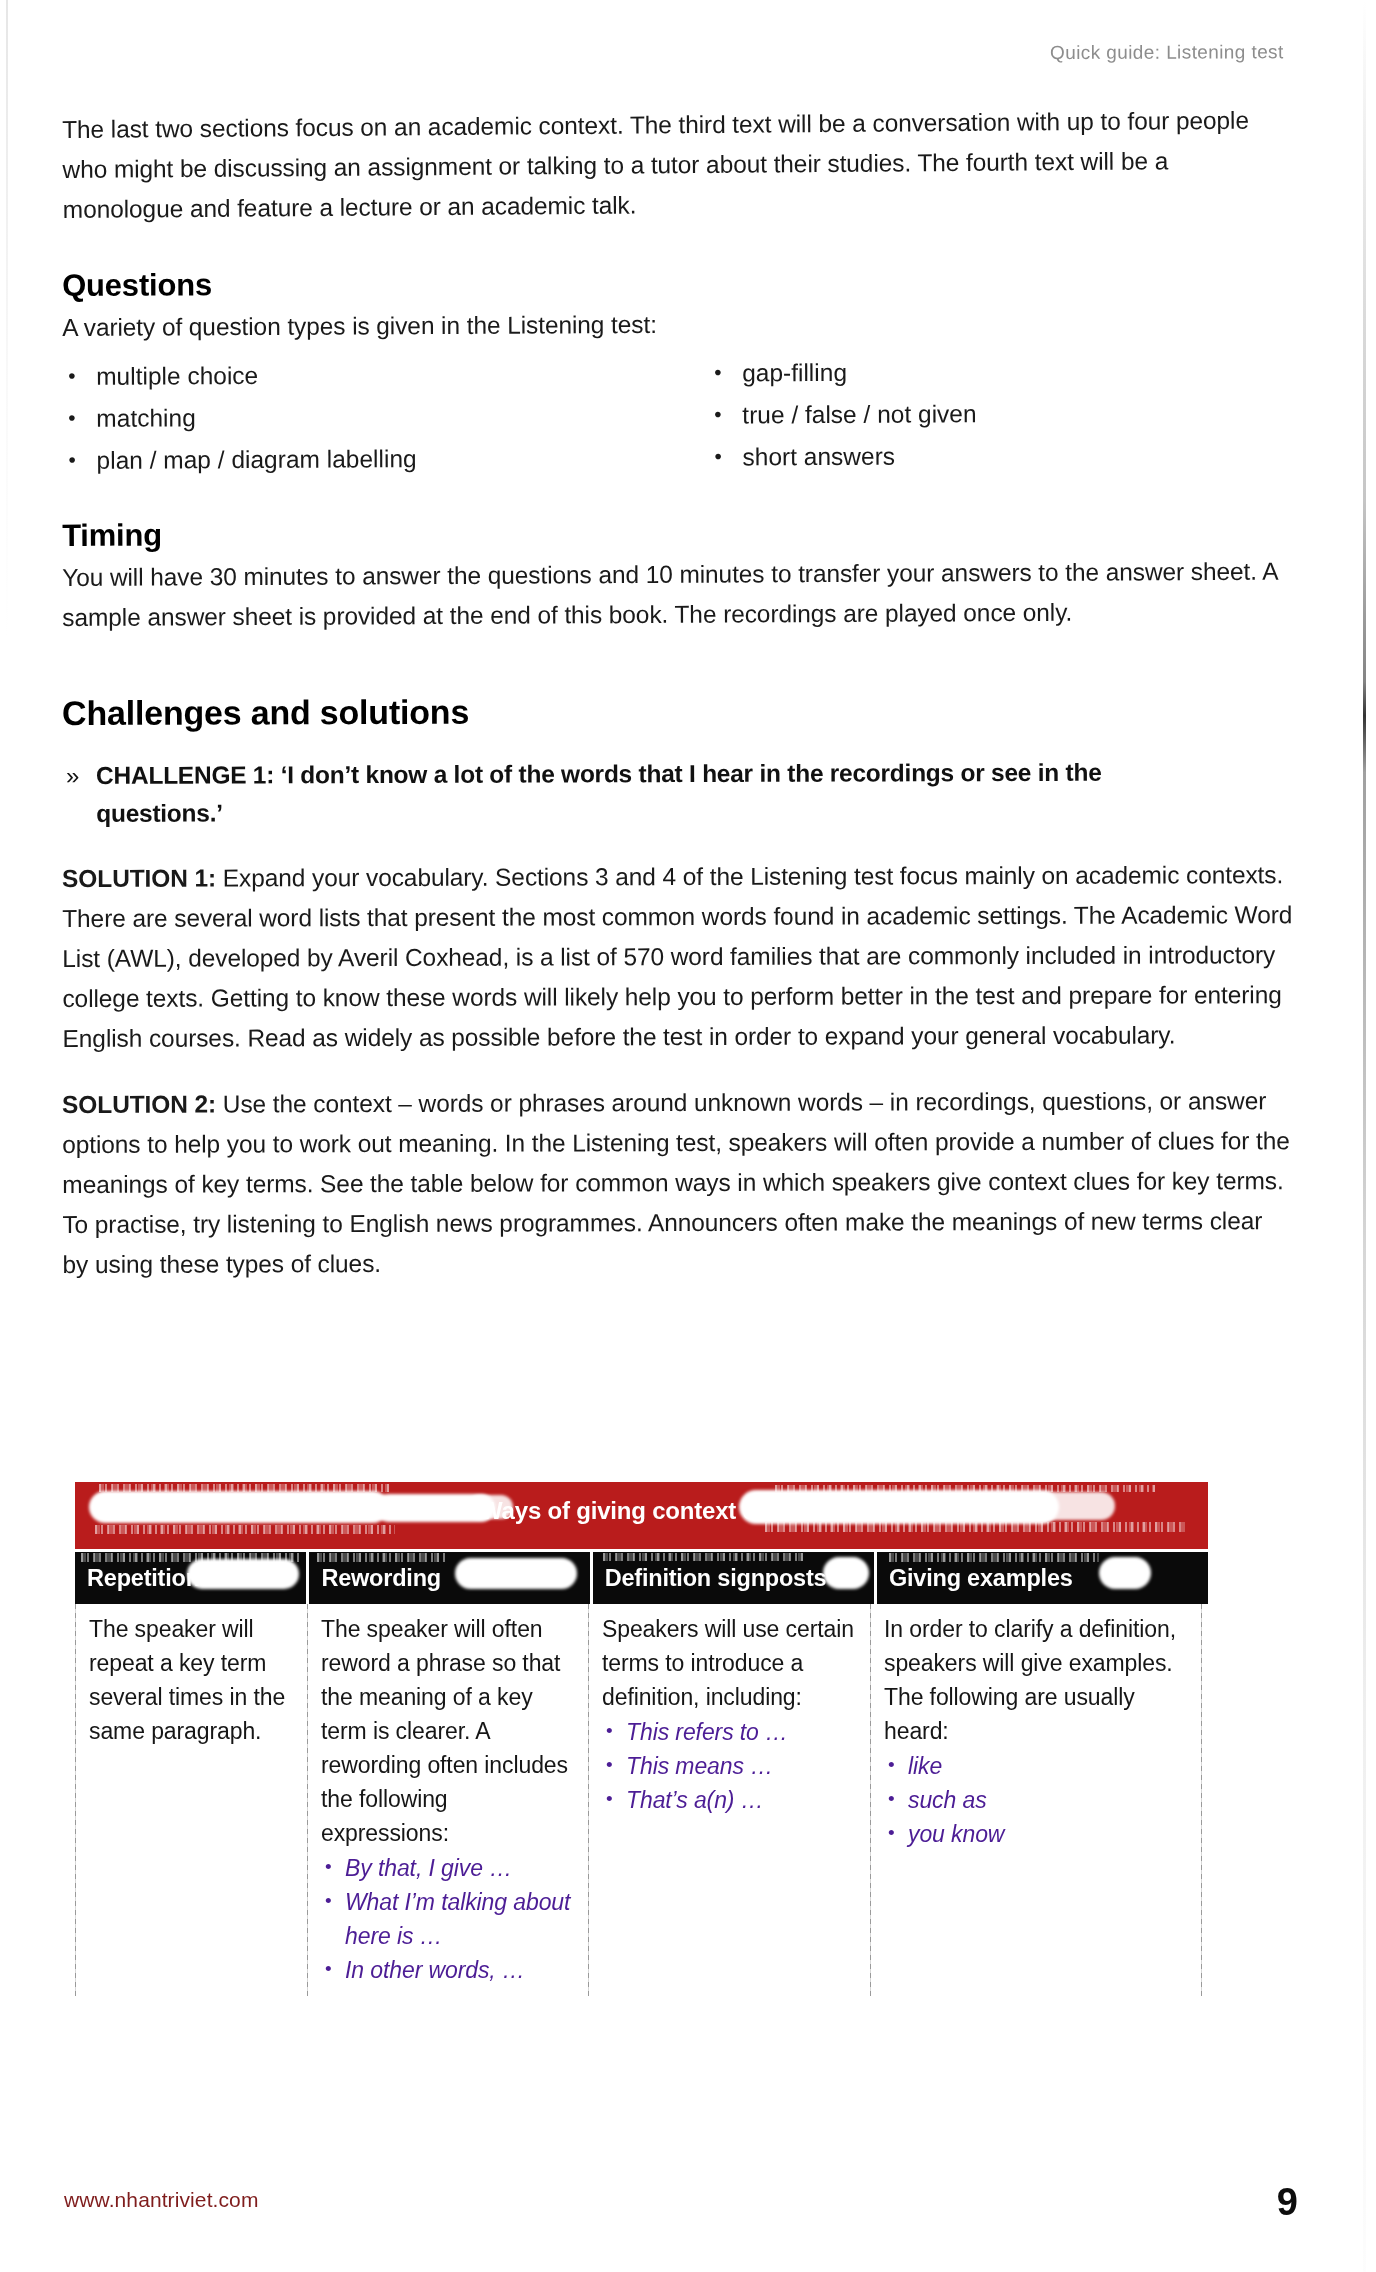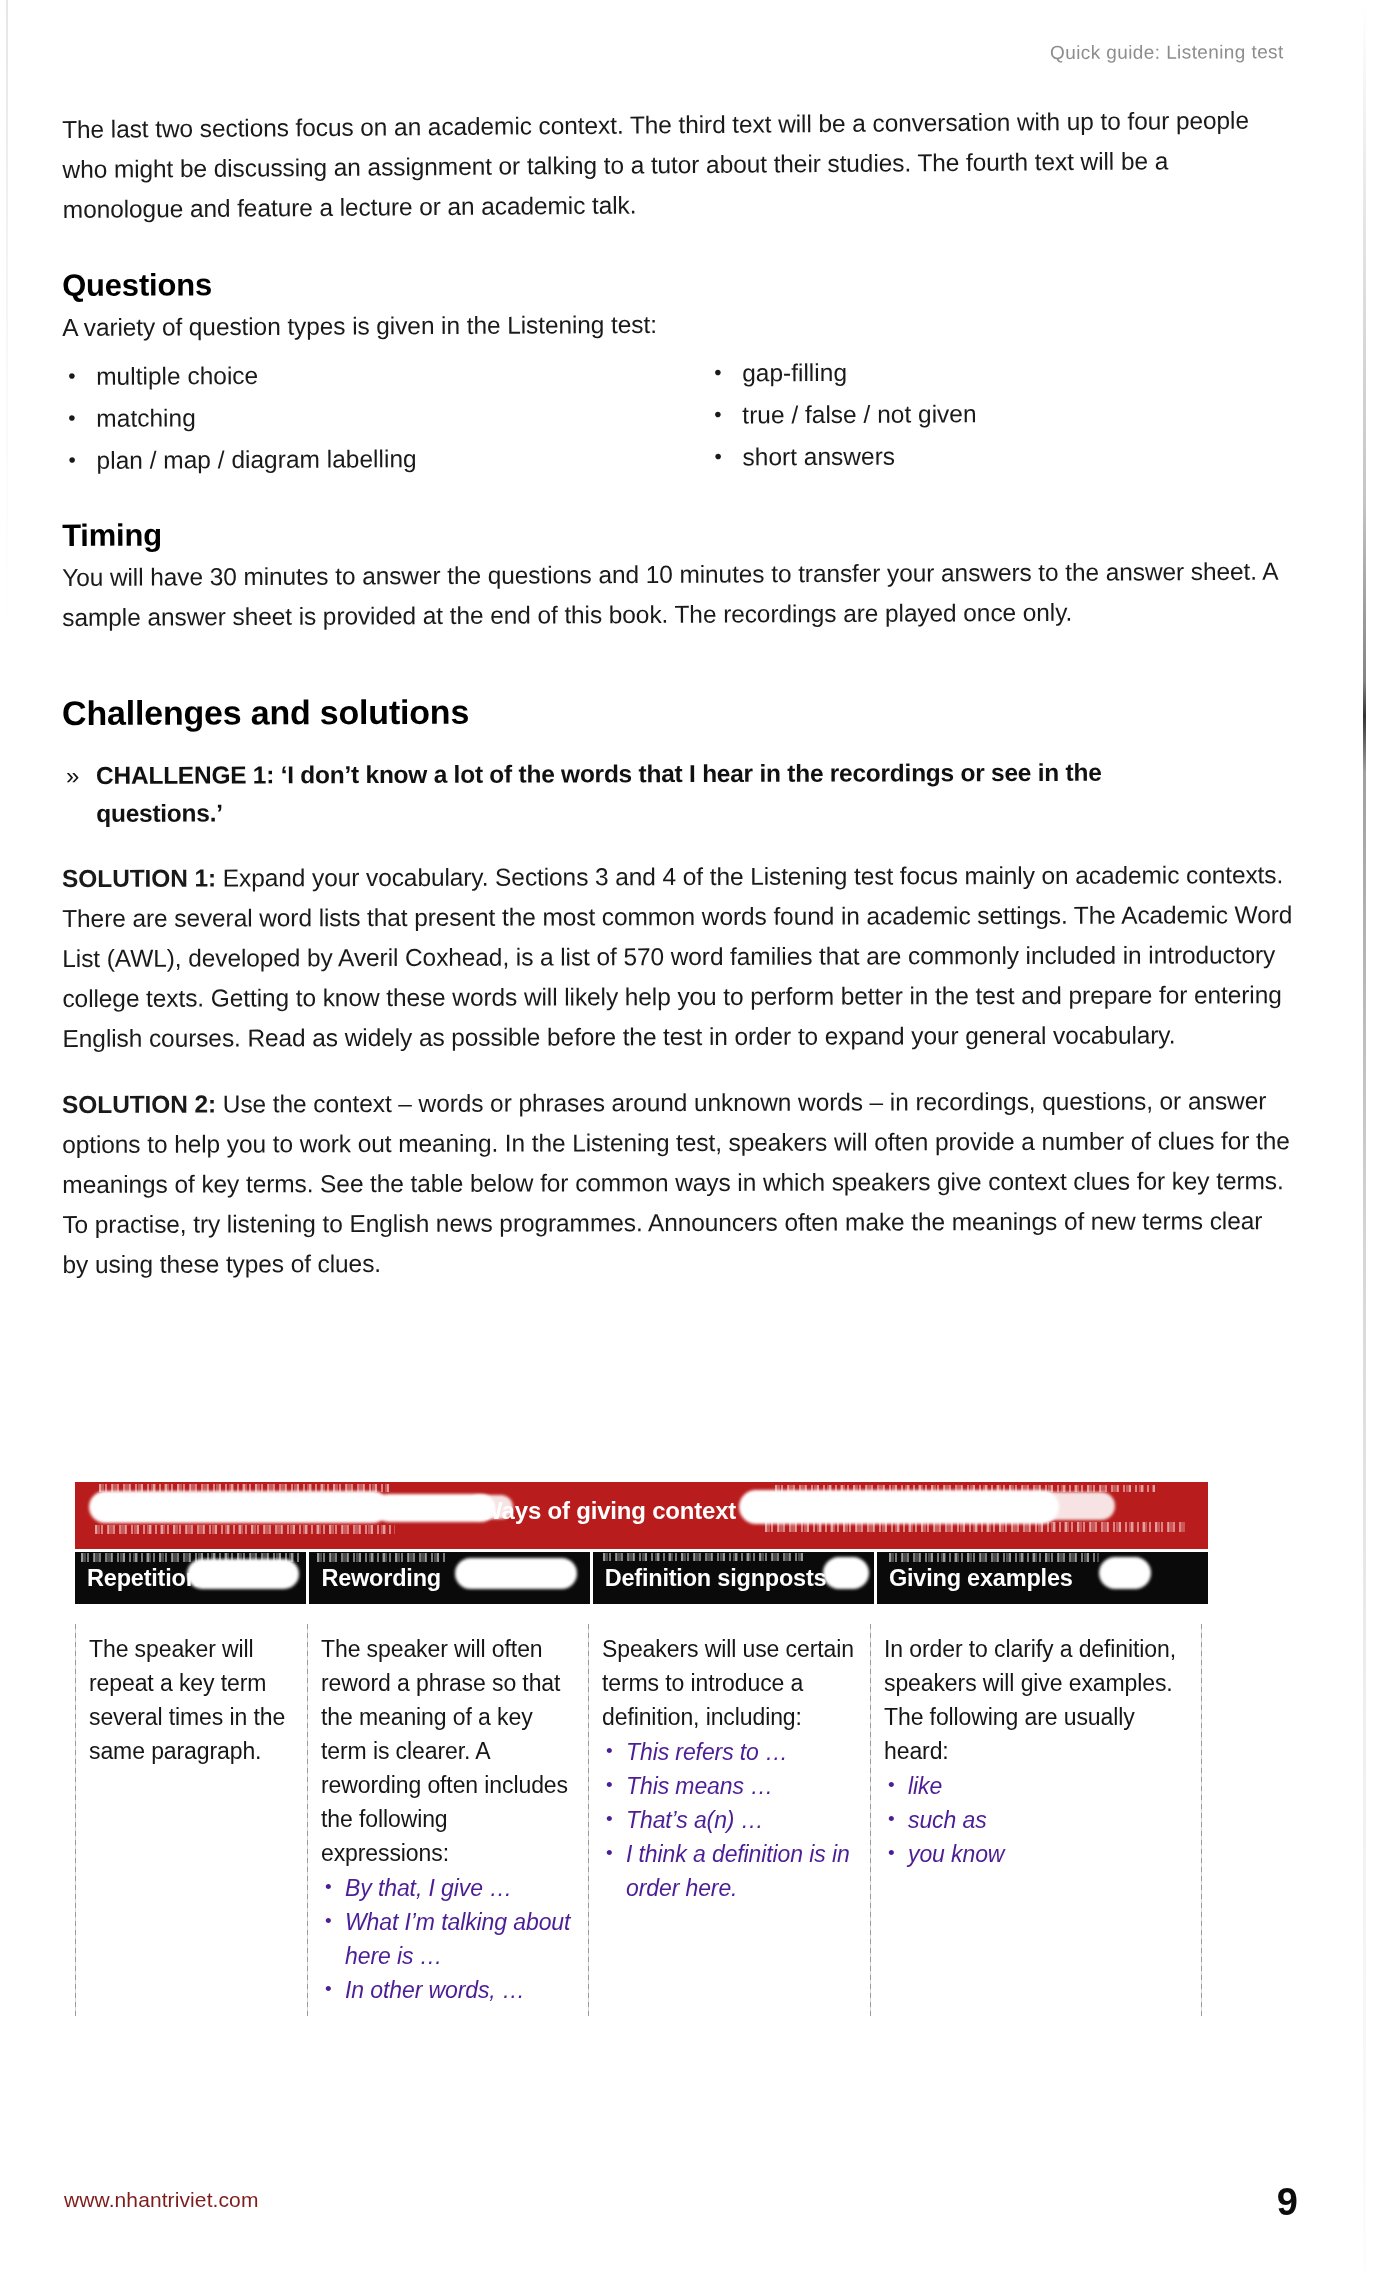--- a/index.html
+++ b/index.html
@@ -206,21 +206,21 @@
     font-weight: bold;
     font-size: 23.5px;
     line-height: 52px;
     padding-left: 12px;
     letter-spacing: -0.2px;
     white-space: nowrap;
   }
 
   .tbl-body {
     display: flex;
-    padding-top: 28px;
+    padding-top: 8px;
     min-height: 380px;
   }
   .tbl-col {
     position: relative;
     padding: 0 14px 0 14px;
   }
   .tbl-col .rule {
     position: absolute;
     left: 0; top: -8px;
     width: 1px; height: 392px;
@@ -393,21 +393,20 @@
         </ul>
       </div>
 
       <div class="tbl-col" style="width:282px;">
         <div class="rule"></div>
         <p>Speakers will use certain terms to introduce a definition, including:</p>
         <ul>
           <li>This refers to …</li>
           <li>This means …</li>
           <li>That’s a(n) …</li>
-          <li>I think a definition is in order here.</li>
         </ul>
       </div>
 
       <div class="tbl-col last" style="width:332px;">
         <div class="rule"></div>
         <p>In order to clarify a definition, speakers will give examples. The following are usually heard:</p>
         <ul>
           <li>like</li>
           <li>such as</li>
           <li>you know</li>

